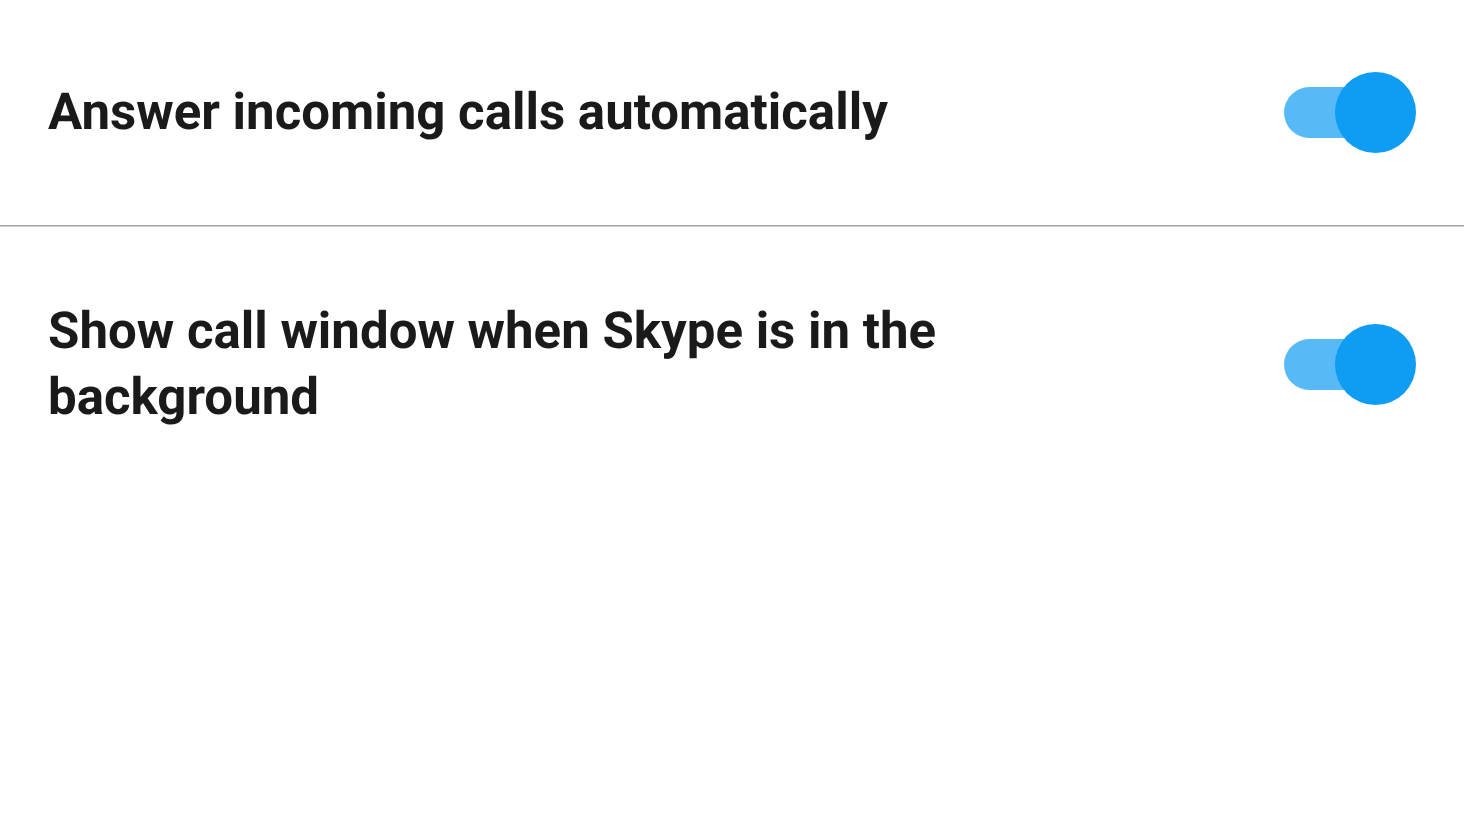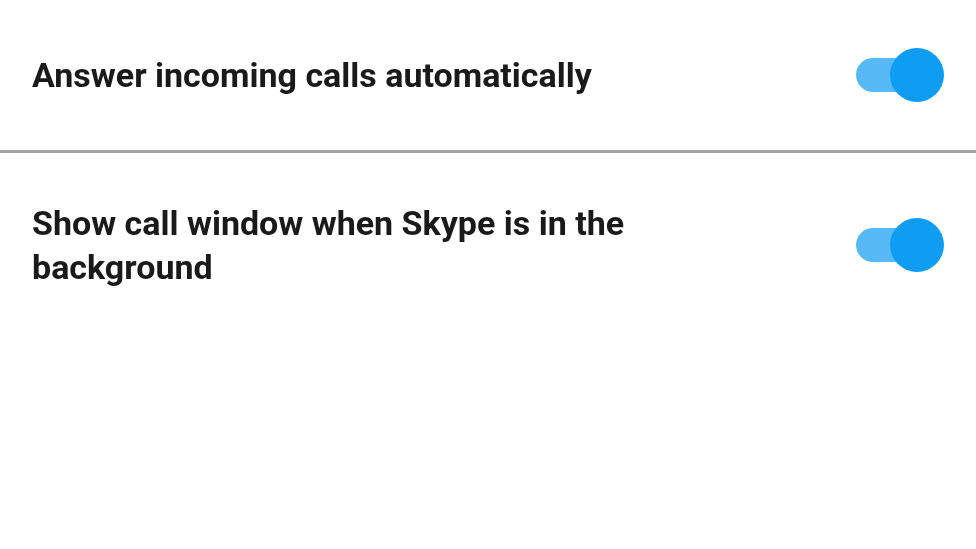--- a/index.html
+++ b/index.html
@@ -14,21 +14,21 @@
       height: 549px;
     }
     .settings-list {
       width: 100%;
     }
     .setting-row {
       display: flex;
       align-items: center;
       justify-content: space-between;
       padding: 48px 32px 48px 32px;
-      border-bottom: 3px solid #a3a3a3;
+      border-bottom: 1px solid #a3a3a3;
     }
     .setting-row:last-child {
       border-bottom: none;
       gap: 20px;
     }
     .setting-label {
       font-size: 34px;
       font-weight: 700;
       color: #1a1a1a;
       max-width: 750px;

